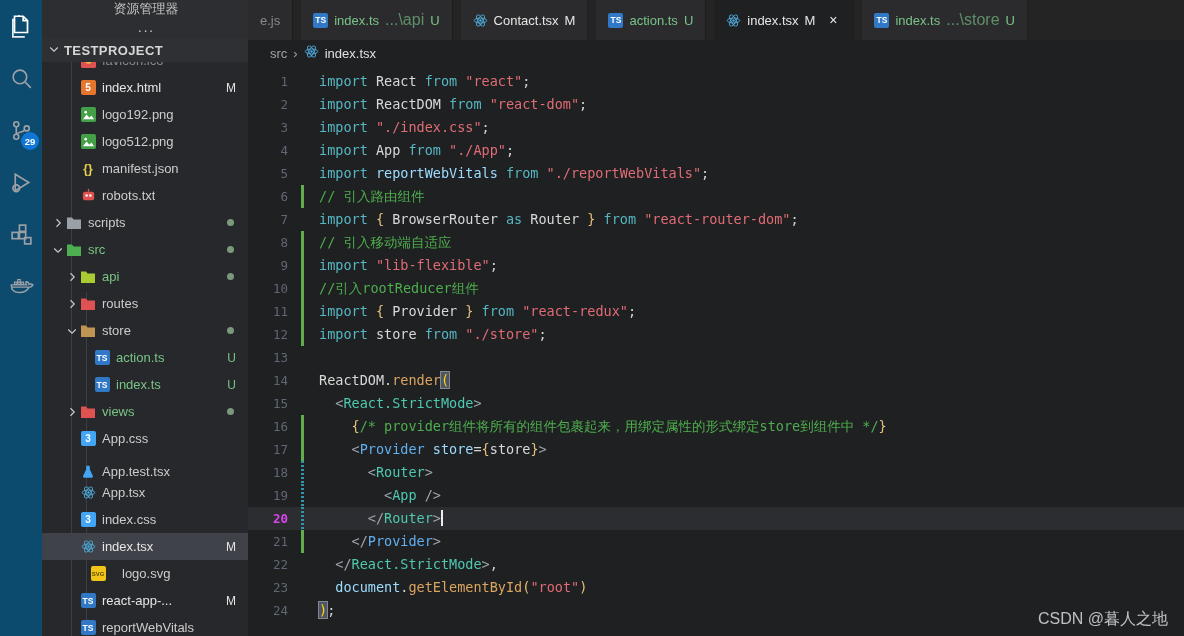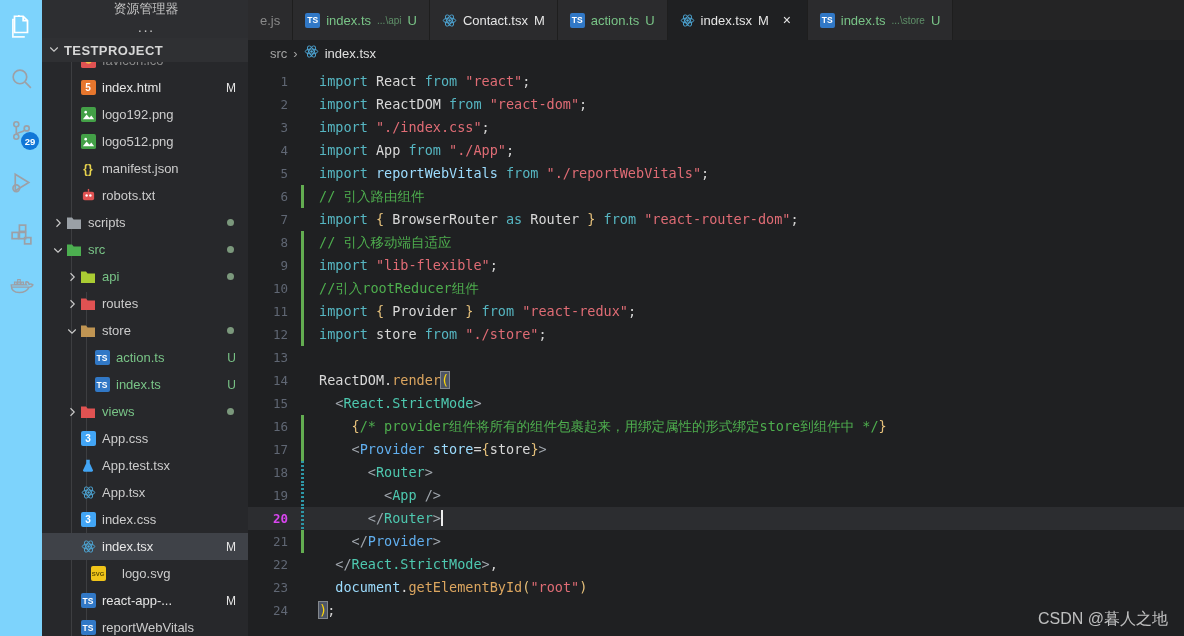--- a/index.html
+++ b/index.html
@@ -1,21 +1,21 @@
 <!DOCTYPE html>
 <html><head>
 <meta charset="utf-8">
 <style>
   * { margin:0; padding:0; box-sizing:border-box; }
   html,body { width:1184px; height:636px; overflow:hidden; background:#1e1e1e;
               font-family:"Liberation Sans","DejaVu Sans",sans-serif; }
   #app { position:relative; width:1184px; height:636px; background:#1e1e1e; }
 
   
-  .activity-bar { position:absolute; left:0; top:0; width:42px; height:636px; background:#7dd3fc; z-index:5; }
+  .activity-bar { position:absolute; left:0; top:0; width:42px; height:636px; background:#0c4a6e; z-index:5; }
   .act-item { position:relative; width:42px; height:52px; display:flex; align-items:center; justify-content:center; cursor:pointer; }
   .act-item svg { stroke:#9da0a6; fill:none; stroke-width:1.6; }
   .act-item.active svg { stroke:#ffffff; }
   .act-badge { position:absolute; right:3px; bottom:6px; min-width:18px; height:18px; border-radius:9px;
                background:#1177d7; color:#fff; font-size:9.5px; font-weight:bold; display:flex;
                align-items:center; justify-content:center; padding:0 2px; }
 
   
   .sidebar { position:absolute; left:42px; top:0; width:206px; height:636px; background:#27282b; z-index:4; }
   .side-header { height:38px; display:flex; align-items:center; justify-content:space-between;
@@ -40,25 +40,25 @@
         font-weight:bold; font-size:8.5px; color:#fff; font-family:"Liberation Sans",sans-serif; }
   .fi-ts  { background:#3178c6; }
   .fi-css { background:#42a5f5; font-size:10px; }
   .fi-html{ background:#e6762d; font-size:10px; }
   .fi-json{ background:transparent; color:#e8d44d; font-size:12px; }
   .fi-svg { background:#f0c419; color:#5b4a00; font-size:6px; }
 
   
   .editor { position:absolute; left:248px; top:0; width:936px; height:636px; background:#1f2022; }
 
-  .tabbar { position:absolute; left:0; top:0; width:936px; height:40px; background:#242425; display:flex; }
+  .tabbar { position:absolute; left:0; top:0; width:936px; height:40px; background:#242425; display:flex;gap:8px; }
   .tab { height:40px; display:flex; align-items:center; gap:6px; padding:0 12px; background:#2b2b2d;
          border-right:1px solid #1e1e1e; font-size:13px; color:#969696; cursor:pointer; white-space:nowrap; }
   .tab.active { background:#1f2022; }
-  .tab .t-hint { font-size:10px; opacity:.65; }
+  .tab .t-hint { font-size:16px; opacity:.65; }
   .tab .t-close { margin-left:4px; color:#e8e8e8; font-size:14px; width:16px; height:16px; display:flex;
                   align-items:center; justify-content:center; border-radius:3px; }
 
   .breadcrumb { position:absolute; left:0; top:40px; width:936px; height:26px; display:flex; align-items:center;
                 gap:6px; padding-left:22px; font-size:13px; color:#a3a3a3; background:#1f2022; }
   .breadcrumb .bc-file { color:#e0e0e0; }
 
   .code { position:absolute; left:0; top:70px; width:936px; height:566px;
           font-family:"DejaVu Sans Mono","Liberation Mono",monospace; font-size:13.5px; }
   .code-line { position:relative; height:23px; line-height:23px; display:flex; white-space:pre; }
@@ -317,21 +317,21 @@
           <span class="dot"></span>
         </div>
         <div class="row" style="padding-left: 22px;">
           <span class="spacer"></span>
           <span class="ficon">
             <span class="fi fi-css">3</span>
           </span>
           <span class="fname">App.css</span>
           <span class="grow"></span>
         </div>
-        <div class="row" style="padding-left: 22px;">
+        <div class="row" style="padding-left: 22px; align-items: flex-end;">
           <span class="spacer"></span>
           <span class="ficon">
             <svg width="14" height="15" viewBox="0 0 16 16">
               <path d="M6 1.5h4v4l3.6 7.5a1.4 1.4 0 0 1-1.3 2H3.7a1.4 1.4 0 0 1-1.3-2L6 5.5z" fill="#42a5f5"></path>
             </svg>
           </span>
           <span class="fname">App.test.tsx</span>
           <span class="grow"></span>
         </div>
         <div class="row" style="padding-left: 22px;">

